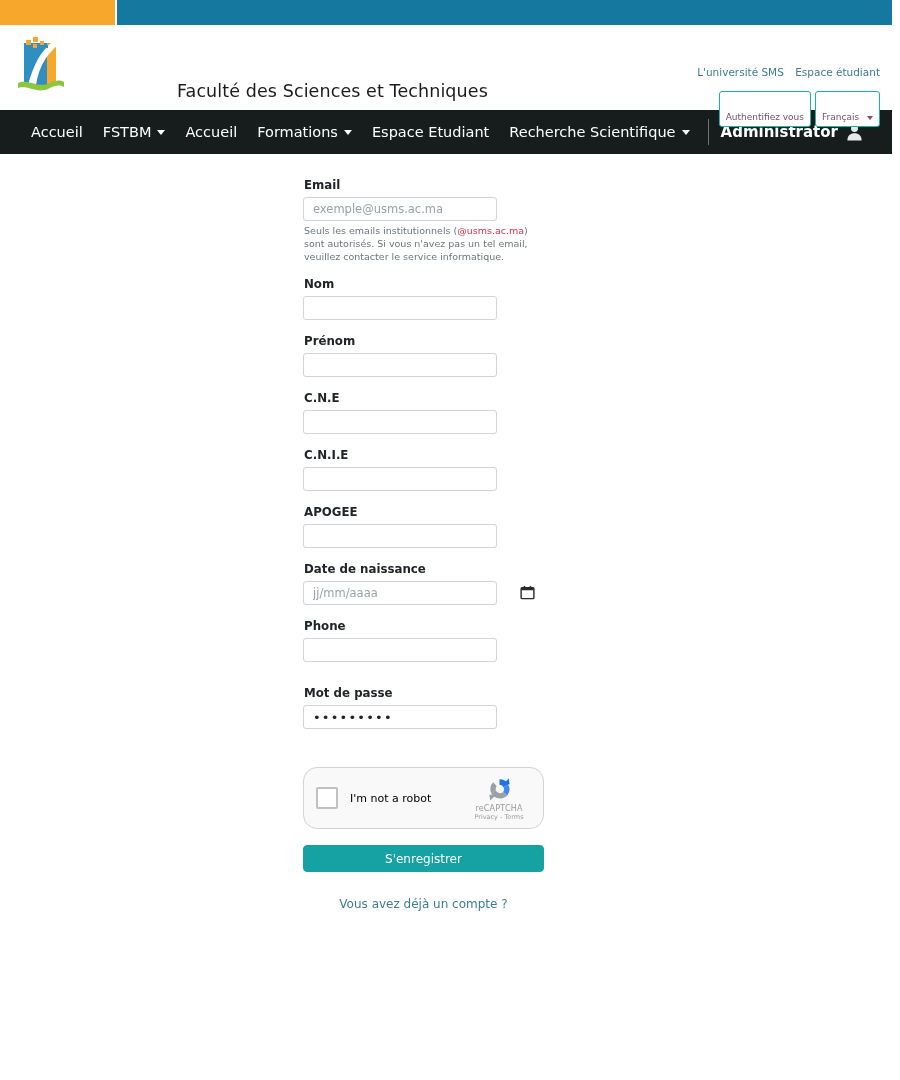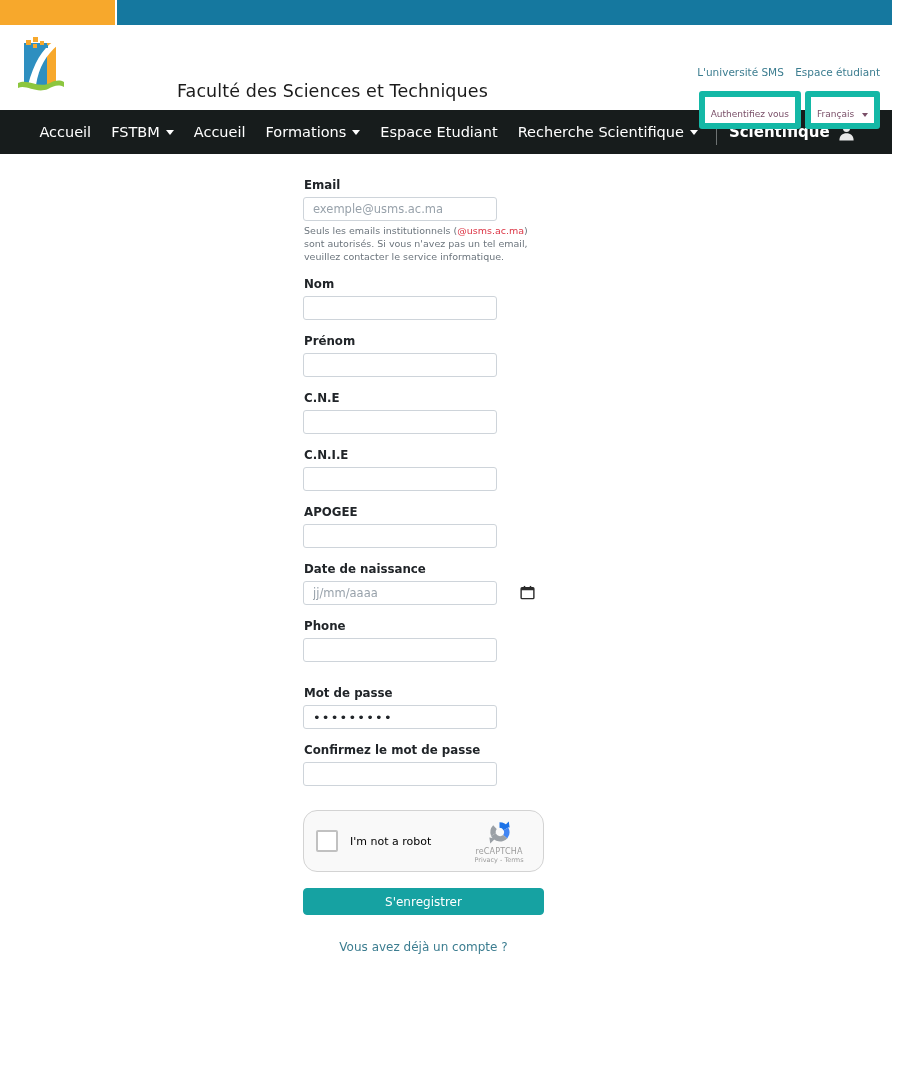--- a/index.html
+++ b/index.html
@@ -53,26 +53,26 @@
     white-space: nowrap;
   }
   .toplinks a { color: #3c7d90; text-decoration: none; margin-left: 8px; }
   .topbtns {
     position: absolute;
     right: 12px; top: 66px;
     display: flex; gap: 4px;
     white-space: nowrap;
   }
   .obtn {
-    border: 6px solid #14b8a6;
+    border: 1px solid #14b8a6;
     color: #7a4f68;
     background: #fff;
     border-radius: 3px;
     font-size: 9px;
-    padding: 13px 6px 4px 6px;
+    padding: 21px 6px 4px 6px;
     line-height: 1;
     font-family: "DejaVu Sans", "Liberation Sans", sans-serif;
     cursor: pointer;
   }
   .obtn .caret {
     display: inline-block;
     margin-left: 5px;
     border-left: 3px solid transparent;
     border-right: 3px solid transparent;
     border-top: 4px solid #7a4f68;
@@ -313,21 +313,21 @@
         <span>Espace Etudiant</span>
       </div>
       <div class="navitem">
         <span>Recherche Scientifique</span>
         <span class="caret"></span>
       </div>
 
       <div class="navsep"></div>
 
       <div class="navuser">
-        <span>Scientifique</span>
+        <span>Administrator</span>
         <span>
           <svg class="avatar-svg" width="19" height="19" viewBox="0 0 24 24" xmlns="http://www.w3.org/2000/svg">
             <circle cx="12" cy="7" r="4.4" fill="#e8e8e8"></circle>
             <path d="M3 22 C3 15.8 7 13 12 13 C17 13 21 15.8 21 22 Z" fill="#e8e8e8"></path>
           </svg>
         </span>
         <span class="caret"></span>
       </div>
 
     </div>
@@ -406,24 +406,20 @@
       <div class="spacer-14"></div>
       <div class="spacer-10"></div>
 
       <div class="fgroup">
         <label class="flabel">Mot de passe</label>
         <div class="fctrl pwd-dots">•••••••••</div>
       </div>
 
       <div class="spacer-14"></div>
 
-      <div class="fgroup">
-        <label class="flabel">Confirmez le mot de passe</label>
-        <input class="fctrl" type="password" value="" style="">
-      </div>
 
       <div class="spacer-14"></div>
       <div class="spacer-10"></div>
 
       <div class="recaptcha">
         <div class="rc-check"></div>
         <div class="rc-label">I'm not a robot</div>
         <div class="rc-brand">
           <span>
             <svg class="rc-logo" width="27" height="27" viewBox="0 0 32 32" xmlns="http://www.w3.org/2000/svg">

